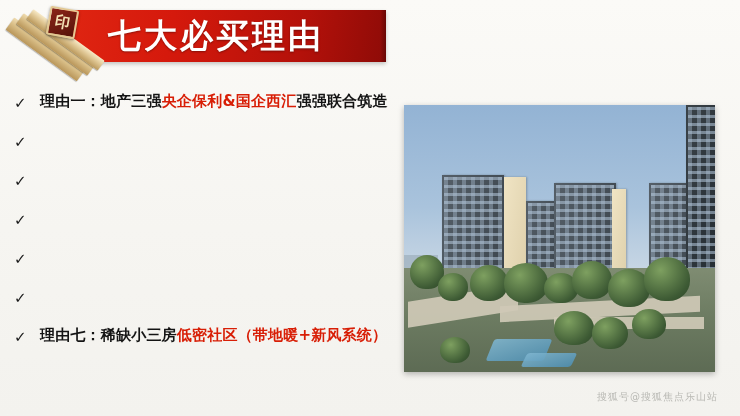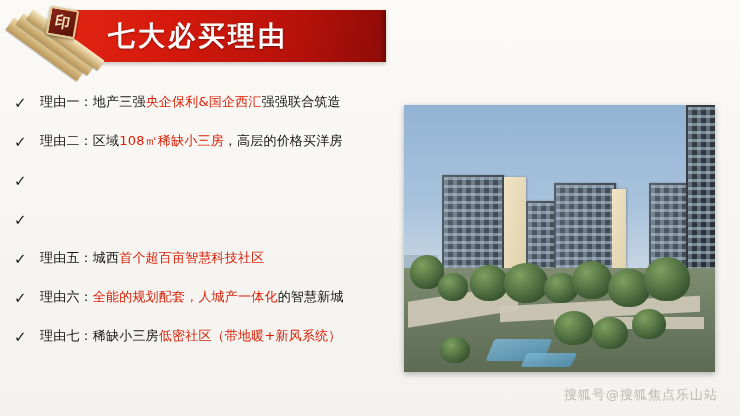--- a/index.html
+++ b/index.html
@@ -24,21 +24,21 @@
     width: 326px; height: 52px;
     background: linear-gradient(100deg,#e02612 0%,#d5190c 34%,#b4110a 74%,#8e0b07 100%);
     box-shadow: 0 2px 4px rgba(0,0,0,.22);
     display: flex; align-items: center;
   }
   .title-bar::after{
     content:""; position:absolute; right:0; top:0; bottom:0; width:6px;
     background: linear-gradient(90deg, rgba(110,8,5,.0), rgba(70,4,3,.55));
   }
   .title-text {
-    color:#fff; font-size:27px; font-weight:bold; letter-spacing:3px;
+    color:#fff; font-size:33px; font-weight:bold; letter-spacing:3px;
     padding-left: 48px; white-space: nowrap;
     text-shadow: 0 1px 2px rgba(0,0,0,.35);
     font-family:"DejaVu Sans","Liberation Sans",sans-serif;
   }
 
   
   .ribbon { position: absolute; left: 8px; top: 2px; width: 92px; height: 70px; }
   .rib-strip {
     position:absolute; width:88px; height:15px; border-radius:1px;
     background: linear-gradient(180deg,#f0dcb0 0%,#d8bd86 45%,#b9965a 100%);
@@ -62,21 +62,21 @@
   }
 
   
   #reasons { position: absolute; left: 0; top: 92px; width: 404px; }
   .row { display: flex; align-items: flex-start; height: 39px; padding-left: 14px; }
   .check {
     width: 26px; flex: 0 0 26px; color:#1a1a1a; font-size:15px; line-height:19px;
     font-family:"DejaVu Sans",sans-serif; padding-top:2px;
   }
   .rtext {
-    font-size: 13px; font-weight: normal; line-height: 19px; white-space: nowrap;
+    font-size: 15px; font-weight: bold; line-height: 19px; white-space: nowrap;
     font-family:"DejaVu Sans","Liberation Sans",sans-serif;
     letter-spacing: .2px;
   }
   .k { color:#141414; }
   .r { color:#d81e06; }
 
   
   #photo {
     position:absolute; left:404px; top:105px; width:311px; height:267px;
     background:#2b3a4a; overflow:hidden;
@@ -98,21 +98,21 @@
             background: linear-gradient(180deg,#7f8c72 0%,#6d7c62 45%,#5d6b54 100%); }
   .path { position:absolute; background:#cfc9b6; opacity:.92; }
   .tree { position:absolute; border-radius:50% 50% 46% 46%;
           background: radial-gradient(circle at 36% 30%, #7ea060, #3d5a34 70%, #2c4326); }
   .water{ position:absolute; background:linear-gradient(160deg,#7fb5cf,#4f8fb2); border-radius:3px; opacity:.9; }
   .far  { position:absolute; background:#9fb0bd; opacity:.75; }
 
   
   #watermark {
     position:absolute; right:22px; bottom:12px;
-    color:#b9b9b4; font-size:13px; letter-spacing:1px; white-space:nowrap;
+    color:#b9b9b4; font-size:10px; letter-spacing:1px; white-space:nowrap;
     font-family:"DejaVu Sans","Liberation Sans",sans-serif;
   }
 </style>
 </head>
 <body>
 
 <div id="slide">
 
   <div id="header">
 
@@ -135,45 +135,36 @@
 
     <div class="row">
       <div class="check">✓</div>
       <div class="rtext">
         <span class="k">理由一：</span><span class="k">地产三强</span><span class="r">央企保利&amp;国企西汇</span><span class="k">强强联合筑造</span>
       </div>
     </div>
 
     <div class="row">
       <div class="check">✓</div>
-      <div class="rtext">
-        <span class="k">理由二：</span><span class="k">区域</span><span class="r">108㎡稀缺小三房</span><span class="k">，高层的价格买洋房</span>
-      </div>
-    </div>
-
-    <div class="row">
-      <div class="check">✓</div>
-    </div>
-
-    <div class="row">
-      <div class="check">✓</div>
-    </div>
-
-    <div class="row">
-      <div class="check">✓</div>
-      <div class="rtext">
-        <span class="k">理由五：</span><span class="k">城西</span><span class="r">首个超百亩智慧科技社区</span>
-      </div>
-    </div>
-
-    <div class="row">
-      <div class="check">✓</div>
-      <div class="rtext">
-        <span class="k">理由六：</span><span class="r">全能的规划配套，人城产一体化</span><span class="k">的智慧新城</span>
-      </div>
+    </div>
+
+    <div class="row">
+      <div class="check">✓</div>
+    </div>
+
+    <div class="row">
+      <div class="check">✓</div>
+    </div>
+
+    <div class="row">
+      <div class="check">✓</div>
+    </div>
+
+    <div class="row">
+      <div class="check">✓</div>
     </div>
 
     <div class="row">
       <div class="check">✓</div>
       <div class="rtext">
         <span class="k">理由七：</span><span class="k">稀缺小三房</span><span class="r">低密社区（带地暖+新风系统）</span>
       </div>
     </div>
 
   </div>

